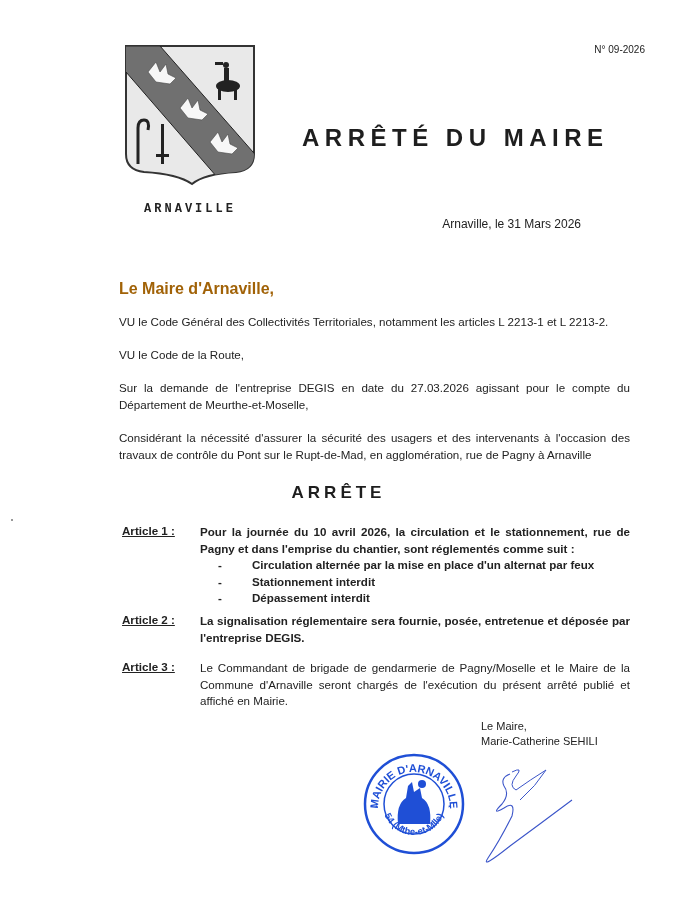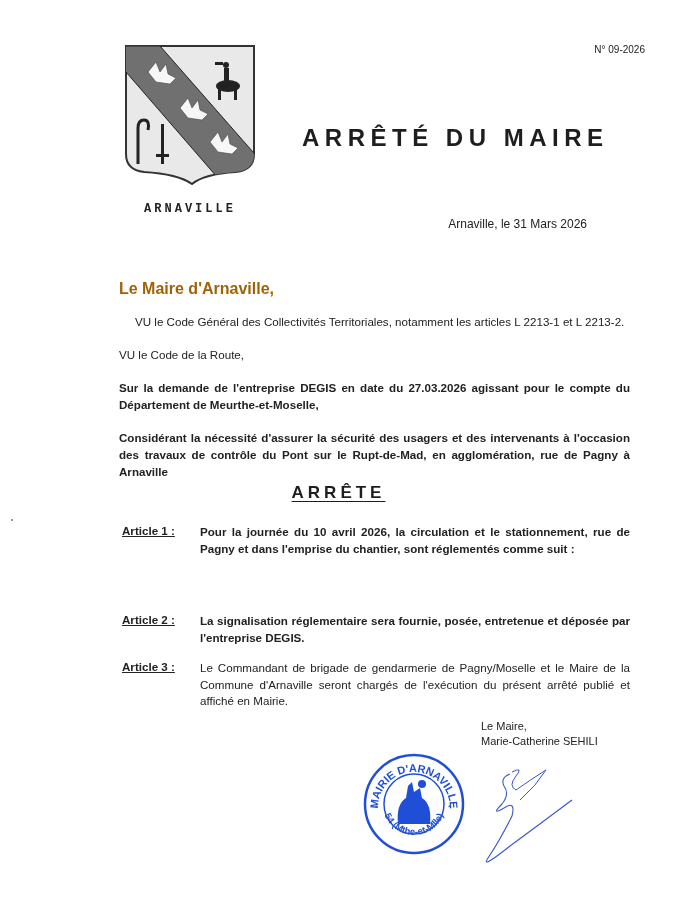--- a/index.html
+++ b/index.html
@@ -4,26 +4,26 @@
 <style>
   html, body { margin: 0; padding: 0; background: #ffffff; }
   body { width: 677px; height: 900px; position: relative; overflow: hidden;
          font-family: "Liberation Sans", sans-serif; color: #1a1a1a; }
   .abs { position: absolute; }
   .ref { right: 32px; top: 44px; font-size: 10px; color: #222; }
   .crest { left: 120px; top: 42px; width: 140px; height: 148px; }
   .town { left: 120px; top: 202px; width: 140px; text-align: center; font-weight: bold;
           font-size: 12px; letter-spacing: 3px; color: #222; font-family: Liberation Mono, monospace; }
   .title { left: 302px; top: 124px; font-size: 24px; font-weight: bold; letter-spacing: 5.5px; color: #1e1e1e; }
-  .date { right: 90px; top: 217px; font-size: 12px; color: #222; text-align: center; }
+  .date { right: 96px; top: 217px; font-size: 12px; color: #222; text-align: center; }
   .maire { left: 119px; top: 280px; font-size: 16px; font-weight: bold; color: #a16207; }
   .para { left: 119px; width: 511px; font-size: 11.6px; line-height: 17px; color: #222; text-align: justify; }
-  .bold { font-weight: bold; }
+  .bold { font-weight: normal; }
   .arrete { left: 0; width: 677px; top: 483px; text-align: center; font-size: 17px; font-weight: bold;
-            letter-spacing: 4px; text-decoration: underline; text-underline-offset: 3px; color: #1e1e1e; }
+            letter-spacing: 4px; text-underline-offset: 3px; color: #1e1e1e; }
   .art-label { left: 122px; font-size: 11.6px; font-weight: bold; text-decoration: underline; color: #222; }
   .art-body { left: 200px; width: 430px; font-size: 11.6px; line-height: 16.5px; color: #222; text-align: justify; }
   .art-body.bold { font-weight: bold; }
   ul.dash { list-style: none; margin: 0; padding: 0; }
   ul.dash li { position: relative; padding-left: 34px; margin-left: 18px; }
   ul.dash li::before { content: "-"; position: absolute; left: 0; }
   .sigblock { left: 481px; top: 719px; font-size: 11px; line-height: 15px; color: #222; }
   .stamp { left: 362px; top: 752px; width: 104px; height: 104px; }
   .signature { left: 470px; top: 760px; width: 110px; height: 110px; }
   .speck { left: 11px; top: 519px; width: 2px; height: 2px; background: #999; }
@@ -62,30 +62,35 @@
   <rect x="41" y="82" width="3" height="32" fill="#222"></rect>
   <rect x="36" y="112" width="13" height="3" fill="#222"></rect>
   <rect x="41" y="114" width="3" height="8" fill="#222"></rect>
 </svg>
 <div class="abs town">ARNAVILLE</div>
 
 <div class="abs title">ARRÊTÉ DU MAIRE</div>
 <div class="abs date">Arnaville, le 31 Mars 2026</div>
 
 <div class="abs maire">Le Maire d'Arnaville,</div>
-<div class="abs para" style="top:313px;margin-left:16px;">VU le Code Général des Collectivités Territoriales, notamment les articles L 2213-1 et L 2213-2.</div>
+<div class="abs para" style="top:313px;">VU le Code Général des Collectivités Territoriales, notamment les articles L 2213-1 et L 2213-2.</div>
 <div class="abs para" style="top:346px;">VU le Code de la Route,</div>
 <div class="abs para bold" style="top:379px;">Sur la demande de l'entreprise DEGIS en date du 27.03.2026 agissant pour le compte du Département de Meurthe-et-Moselle,</div>
 <div class="abs para bold" style="top:429px;">Considérant la nécessité d'assurer la sécurité des usagers et des intervenants à l'occasion des travaux de contrôle du Pont sur le Rupt-de-Mad, en agglomération, rue de Pagny à Arnaville</div>
 
 <div class="abs arrete">ARRÊTE</div>
 
 <div class="abs art-label" style="top:524px;">Article 1 :</div>
 <div class="abs art-body bold" style="top:524px;">
   <div>Pour la journée du 10 avril 2026, la circulation et le stationnement, rue de Pagny et dans l'emprise du chantier, sont réglementés comme suit :</div>
+  <ul class="dash">
+    <li>Circulation alternée par la mise en place d'un alternat par feux</li>
+    <li>Stationnement interdit</li>
+    <li>Dépassement interdit</li>
+  </ul>
 </div>
 
 <div class="abs art-label" style="top:613px;">Article 2 :</div>
 <div class="abs art-body bold" style="top:613px;">La signalisation réglementaire sera fournie, posée, entretenue et déposée par l'entreprise DEGIS.</div>
 
 <div class="abs art-label" style="top:660px;">Article 3 :</div>
 <div class="abs art-body" style="top:660px;">Le Commandant de brigade de gendarmerie de Pagny/Moselle et le Maire de la Commune d'Arnaville seront chargés de l'exécution du présent arrêté publié et affiché en Mairie.</div>
 
 <div class="abs sigblock">
   <div>Le Maire,</div>

